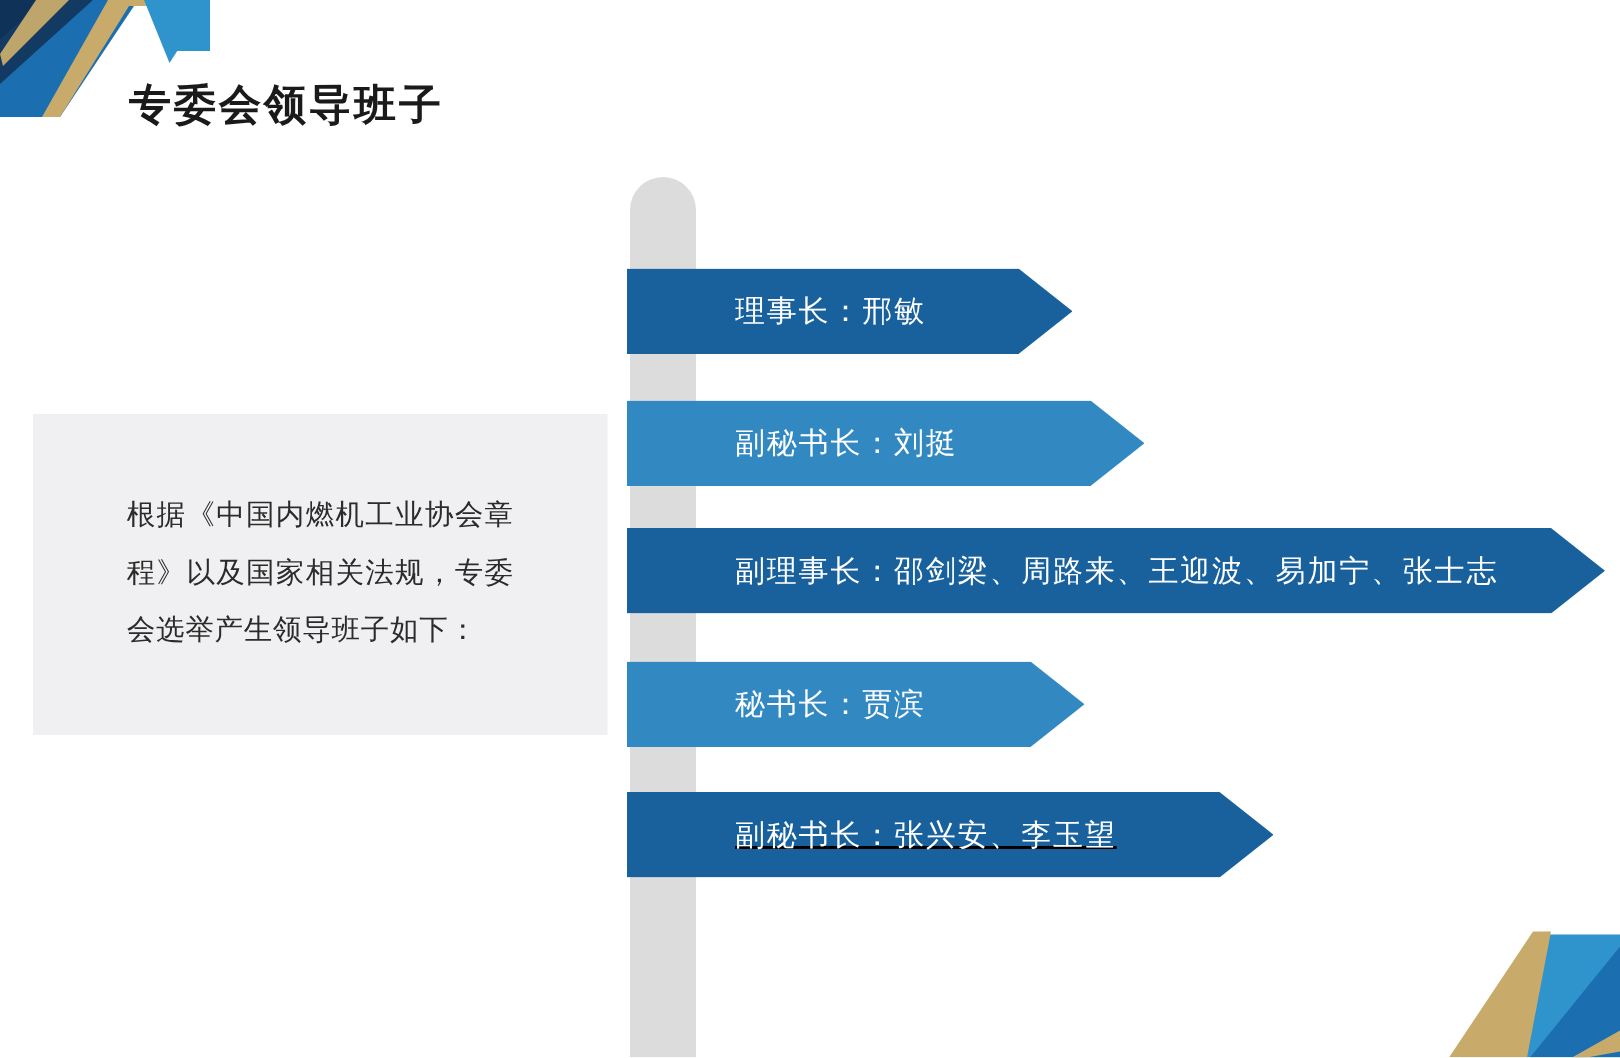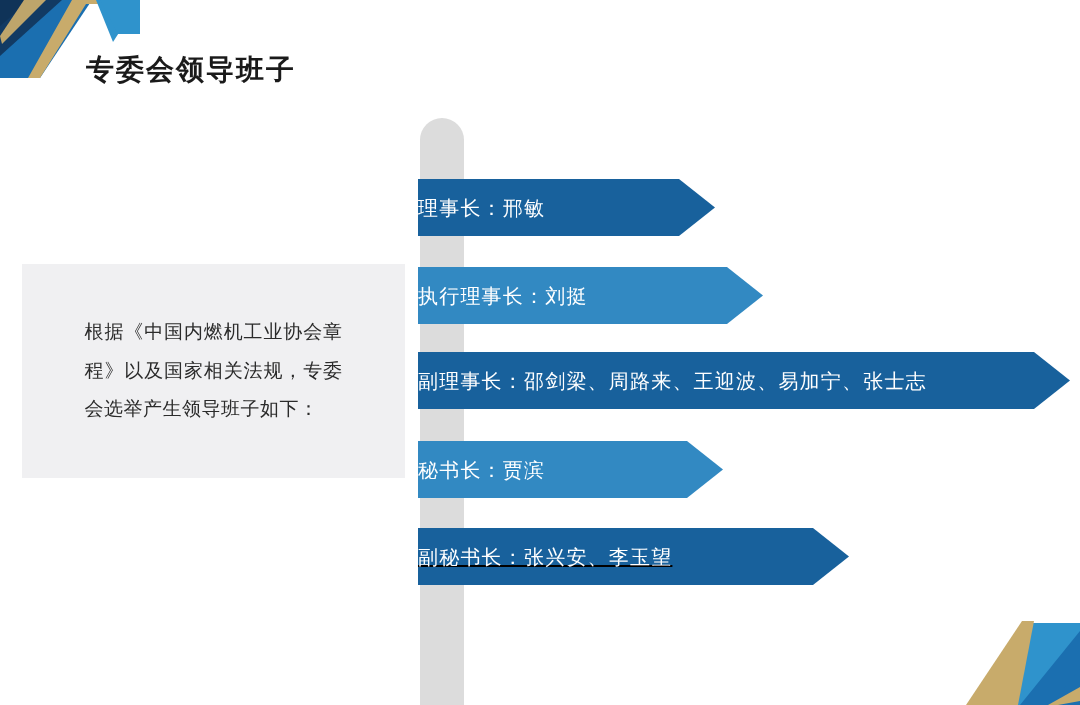--- a/index.html
+++ b/index.html
@@ -47,21 +47,21 @@
     color: #1a1a1a;
     letter-spacing: 2px;
     line-height: 1.1;
     white-space: nowrap;
   }
 
   
   .desc-panel {
     position: absolute;
     left: 22px;
-    top: 264px;
+    top: 276px;
     width: 383px;
     height: 214px;
     background: #f0f0f2;
     box-sizing: border-box;
     display: flex;
     align-items: center;
     justify-content: center;
   }
   .desc-text {
     width: 258px;
@@ -93,20 +93,21 @@
     width: 100%;
     height: 100%;
   }
   .arrow {
     position: absolute;
     left: 418px;
     height: 57px;
     display: flex;
     align-items: center;
     box-sizing: border-box;
+    padding-left: 72px;
     padding-right: 46px;
     clip-path: polygon(0 0, calc(100% - 36px) 0, 100% 50%, calc(100% - 36px) 100%, 0 100%);
     -webkit-clip-path: polygon(0 0, calc(100% - 36px) 0, 100% 50%, calc(100% - 36px) 100%, 0 100%);
   }
   .arrow .arrow-label {
     font-size: 20px;
     color: #ffffff;
     letter-spacing: 1.2px;
     white-space: nowrap;
     line-height: 1;
@@ -147,21 +148,21 @@
 
   <div class="signpost"></div>
 
   <div class="arrow-list">
 
     <div class="arrow" style="top:179px; width:297px; background:#18619c;">
       <span class="arrow-label">理事长：邢敏</span>
     </div>
 
     <div class="arrow" style="top:267px; width:345px; background:#3289c2;">
-      <span class="arrow-label">执行理事长：刘挺</span>
+      <span class="arrow-label">副秘书长：刘挺</span>
     </div>
 
     <div class="arrow" style="top:352px; width:652px; background:#18619c;">
       <span class="arrow-label">副理事长：邵剑梁、周路来、王迎波、易加宁、张士志</span>
     </div>
 
     <div class="arrow" style="top:441px; width:305px; background:#3289c2;text-align:center;">
       <span class="arrow-label">秘书长：贾滨</span>
     </div>
 

